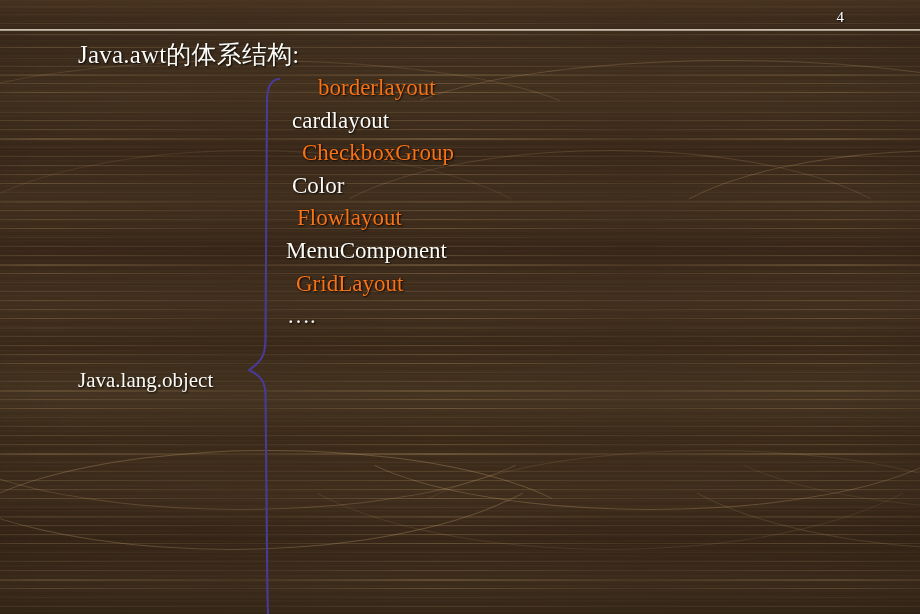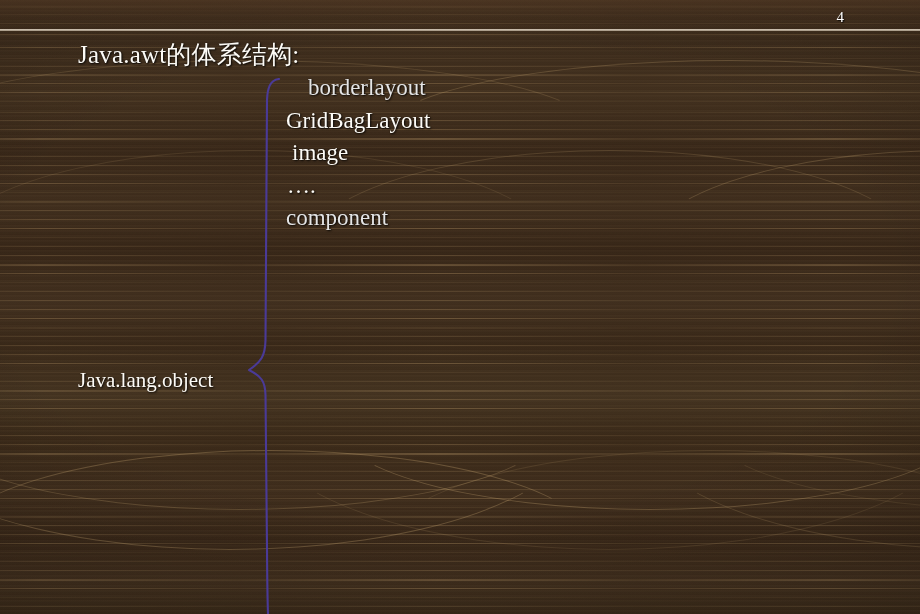--- a/index.html
+++ b/index.html
@@ -167,21 +167,21 @@
   .class-item {
     position: relative;
     height: 32.6px;
     font-size: 23px;
     line-height: 32.6px;
     white-space: nowrap;
     text-shadow: 1px 1px 2px rgba(0,0,0,.85), 0 0 1px rgba(0,0,0,.55);
   }
 
   .class-item.c-white  { color: #fdfbf6; }
-  .class-item.c-yellow { color: #e5e5e5; }
+  .class-item.c-yellow { color: #f97316; margin-left: 10px; }
 
   .ind-0 { padding-left: 0px;  }
   .ind-1 { padding-left: 1px;  }
   .ind-2 { padding-left: 6px;  }
   .ind-3 { padding-left: 22px; }
 </style>
 </head>
 <body>
 
 <div id="slide">
@@ -289,19 +289,22 @@
              C 30 2, 27.5 10, 27 22
              L 25.5 262
              C 25.2 278, 21 284, 9 292
              C 21 298, 25.2 303, 25.5 317
              L 27 470
              C 27.2 500, 27.4 520, 28 536" fill="none" stroke="#4b3b9e" stroke-width="2.1" stroke-linecap="round" stroke-linejoin="round" opacity="0.95"></path>
   </svg>
 
   <div id="class-list">
       <div class="class-item c-yellow ind-3">borderlayout</div>
-      <div class="class-item c-white ind-0">GridBagLayout</div>
-      <div class="class-item c-white ind-2">image</div>
+      <div class="class-item c-white ind-2">cardlayout</div>
+      <div class="class-item c-yellow ind-2">CheckboxGroup</div>
+      <div class="class-item c-white ind-2">Color</div>
+      <div class="class-item c-yellow ind-1">Flowlayout</div>
+      <div class="class-item c-white ind-0">MenuComponent</div>
+      <div class="class-item c-yellow ind-0">GridLayout</div>
       <div class="class-item c-white ind-1">….</div>
-      <div class="class-item c-yellow ind-0">component</div>
     </div>
 
 </div>
 
 </body></html>

